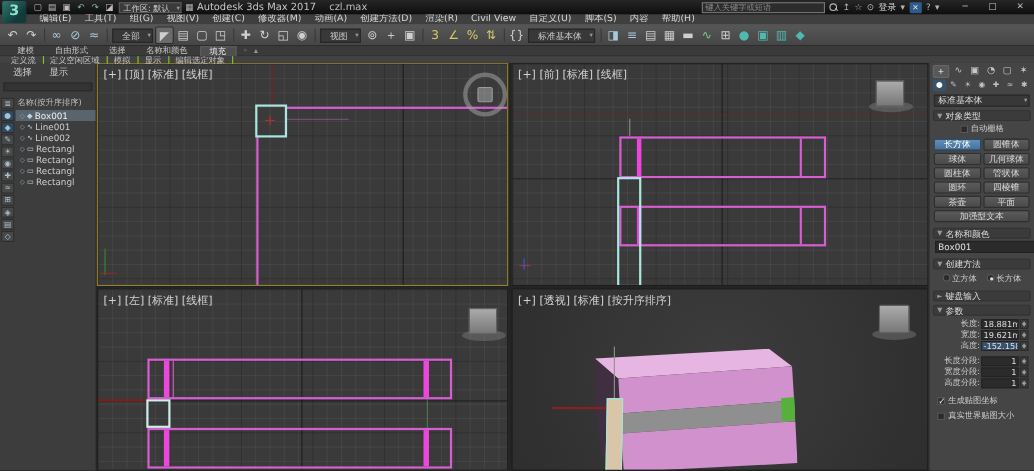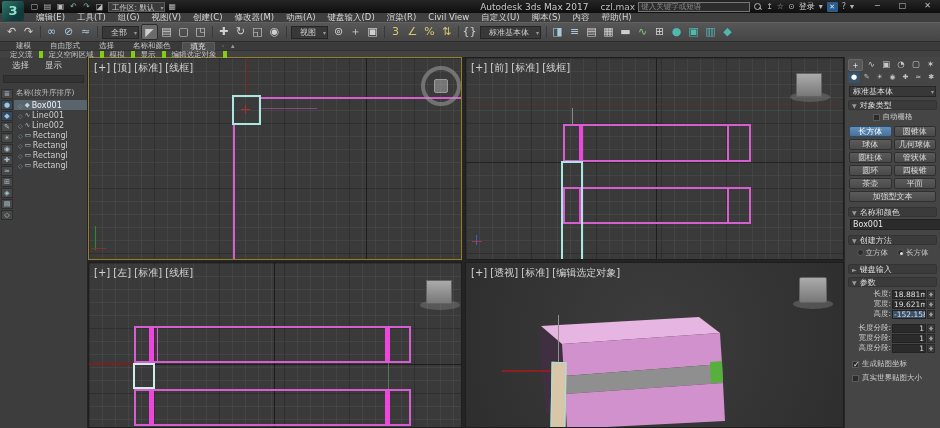--- a/index.html
+++ b/index.html
@@ -11,21 +11,21 @@
   .titlebar{position:absolute;left:0;top:0;right:0;height:13px;background:linear-gradient(#262626,#0e0e0e);
             display:flex;align-items:center;gap:3px;padding-left:2px;z-index:20}
   .logo{position:absolute;left:2px;top:1px;width:22px;height:20px;border-radius:2px;z-index:30;
         background:linear-gradient(135deg,#2f7a6e,#123a3a 70%);color:#8fe0cf;font-size:13px;font-weight:bold;
         text-align:center;line-height:20px}
   .qat{display:flex;gap:2px;margin-left:27px}
   .qat .qi{width:11px;text-align:center;font-size:8px;color:#bdbdbd}
   .ws{height:10px;line-height:9px;font-size:7.5px;background:#3a3a3a;border:1px solid #5a5a5a;
       padding:0 10px 0 3px;position:relative;color:#ccc;white-space:nowrap}
   .dd::after{content:"▾";position:absolute;right:1px;top:0;font-size:6px;color:#999}
-  .title{flex:1;text-align:right;font-size:9px;color:#c8c8c8;white-space:nowrap}
+  .title{flex:1;text-align:left;font-size:9px;color:#c8c8c8;white-space:nowrap}
   .title .doc{margin-left:12px;color:#bdbdbd}
   .infocenter{display:flex;align-items:center;gap:4px}
   .search{width:112px;height:10px;background:#2c2c2c;border:1px solid #777;color:#bbb;font-size:7.5px;
           padding:0 2px;font-family:inherit}
   .search::placeholder{color:#8a8a8a}
   .ic{font-size:8px;color:#b5b5b5;line-height:10px}
   .mag{width:8px;height:8px;position:relative;display:inline-block}
   .mag::before{content:"";position:absolute;left:0;top:0;width:5px;height:5px;border:1px solid #b5b5b5;border-radius:50%}
   .mag::after{content:"";position:absolute;left:5px;top:5px;width:3px;height:1px;background:#b5b5b5;transform:rotate(45deg)}
   .xbadge{background:#2d5c8a;color:#d7e7f5;width:11px;height:10px;line-height:10px;text-align:center;
@@ -51,21 +51,21 @@
           border:1px solid #262626;padding:0 11px 0 8px;position:relative;color:#ccc;margin:0 2px}
   .tbi.pressed{background:#6b6b6b;border:1px solid #2c2c2c;border-radius:2px}
 
   
   .ribbon{position:absolute;left:0;top:42px;right:0;height:15px;background:#3a3a3a;z-index:5}
   .rtabs{display:flex;height:8px;padding-left:8px;gap:3px;align-items:flex-start}
   .rtab{font-size:7.5px;line-height:8px;padding:0 8px;color:#c6c6c6;white-space:nowrap}
   .rtab.active{background:#4f4f4f;border:1px solid #5e5e5e;border-bottom:none;color:#eee}
   .ric{font-size:7px;color:#9a9a9a;padding:0 3px;line-height:8px}
   .rpanels{display:flex;height:7px;padding-left:4px;align-items:center;background:#424242;border-top:1px solid #333}
-  .rpanel{font-size:7.5px;line-height:7px;padding:0 6px;color:#c4c4c4;border-right:4px solid #84cc16;white-space:nowrap}
+  .rpanel{font-size:7.5px;line-height:7px;padding:0 6px;color:#c4c4c4;border-right:1px solid #84cc16;white-space:nowrap}
 
   
   .explorer{position:absolute;left:0;top:57px;width:88px;bottom:0;background:#3d3d3d;border-right:1px solid #242424}
   .exp-menus{display:flex;gap:16px;padding:3px 0 0 12px}
   .exp-menu{font-size:8.5px;color:#d0d0d0}
   .exp-find{height:8px;margin:3px 3px 0;background:#333;border:1px solid #2a2a2a}
   .exp-body{position:absolute;top:28px;left:0;right:0;bottom:0;display:flex}
   .exp-tools{width:14px;display:flex;flex-direction:column;gap:1px;padding-top:4px;align-items:center}
   .etool{width:12px;height:10px;line-height:9px;font-size:7px;text-align:center;color:#a9c1cf;
          background:#484848;border:1px solid #2e2e2e}
@@ -189,21 +189,21 @@
 
   <div class="menubar">
 
   <span class="menu">编辑(E)</span>
       <span class="menu">工具(T)</span>
       <span class="menu">组(G)</span>
       <span class="menu">视图(V)</span>
       <span class="menu">创建(C)</span>
       <span class="menu">修改器(M)</span>
       <span class="menu">动画(A)</span>
-      <span class="menu">键盘输入(D)</span>
+      <span class="menu">创建方法(D)</span>
       <span class="menu">渲染(R)</span>
       <span class="menu">Civil View</span>
       <span class="menu">自定义(U)</span>
       <span class="menu">脚本(S)</span>
       <span class="menu">内容</span>
       <span class="menu">帮助(H)</span>
     </div>
 
   <div class="toolbar">
 
@@ -395,21 +395,21 @@
       <div class="abs" style="left:261px;top:131px;width:2px;height:33px;background:#d65fd0"></div>
       <div class="selbox" style="left:95px;top:103px;width:22px;height:100px"></div>
       <div class="abs" style="left:106px;top:50px;width:1px;height:16px;background:#8a8a8a"></div>
       <div class="abs" style="left:6px;top:183px;width:10px;height:1px;background:#b03030"></div>
       <div class="abs" style="left:10px;top:177px;width:1px;height:10px;background:#3a5fd0"></div>
       <div class="vbase" style="left:324px;top:34px"></div>
       <div class="vcube" style="left:330px;top:15px"></div>
     </div>
 
     <div class="vp" id="vp-persp">
-      <span class="vplabel">[+] [透视] [标准] [编辑选定对象]</span>
+      <span class="vplabel">[+] [透视] [标准] [按升序排序]</span>
       <div class="face" style="clip-path:polygon(75px 63px,96px 81px,101px 166px,80px 150px,75px 100px);background:#3f2f40"></div>
       <div class="face" style="clip-path:polygon(75px 63px,233px 54px,254px 70px,96px 81px);background:#e6b5e2"></div>
       <div class="face" style="clip-path:polygon(96px 81px,254px 70px,256px 101px,98px 113px);background:#d191cd"></div>
       <div class="face" style="clip-path:polygon(98px 113px,256px 101px,257px 120px,99px 131px);background:#8f8f8f"></div>
       <div class="face" style="clip-path:polygon(244px 99px,256px 98px,257px 119px,245px 120px);background:#58b03c"></div>
       <div class="face" style="clip-path:polygon(99px 131px,257px 120px,259px 158px,101px 166px);background:#d191cd"></div>
       <div class="abs" style="left:92px;top:52px;width:1px;height:48px;background:#8f8f8f"></div>
       <div class="abs" style="left:85px;top:99px;width:15px;height:67px;background:#d9c5a7;border:1px solid #9fe8da;transform:rotate(1deg)"></div>
       <div class="abs" style="left:36px;top:107px;width:49px;height:2px;background:#8b2020"></div>
       <div class="vbase" style="left:327px;top:36px"></div>

